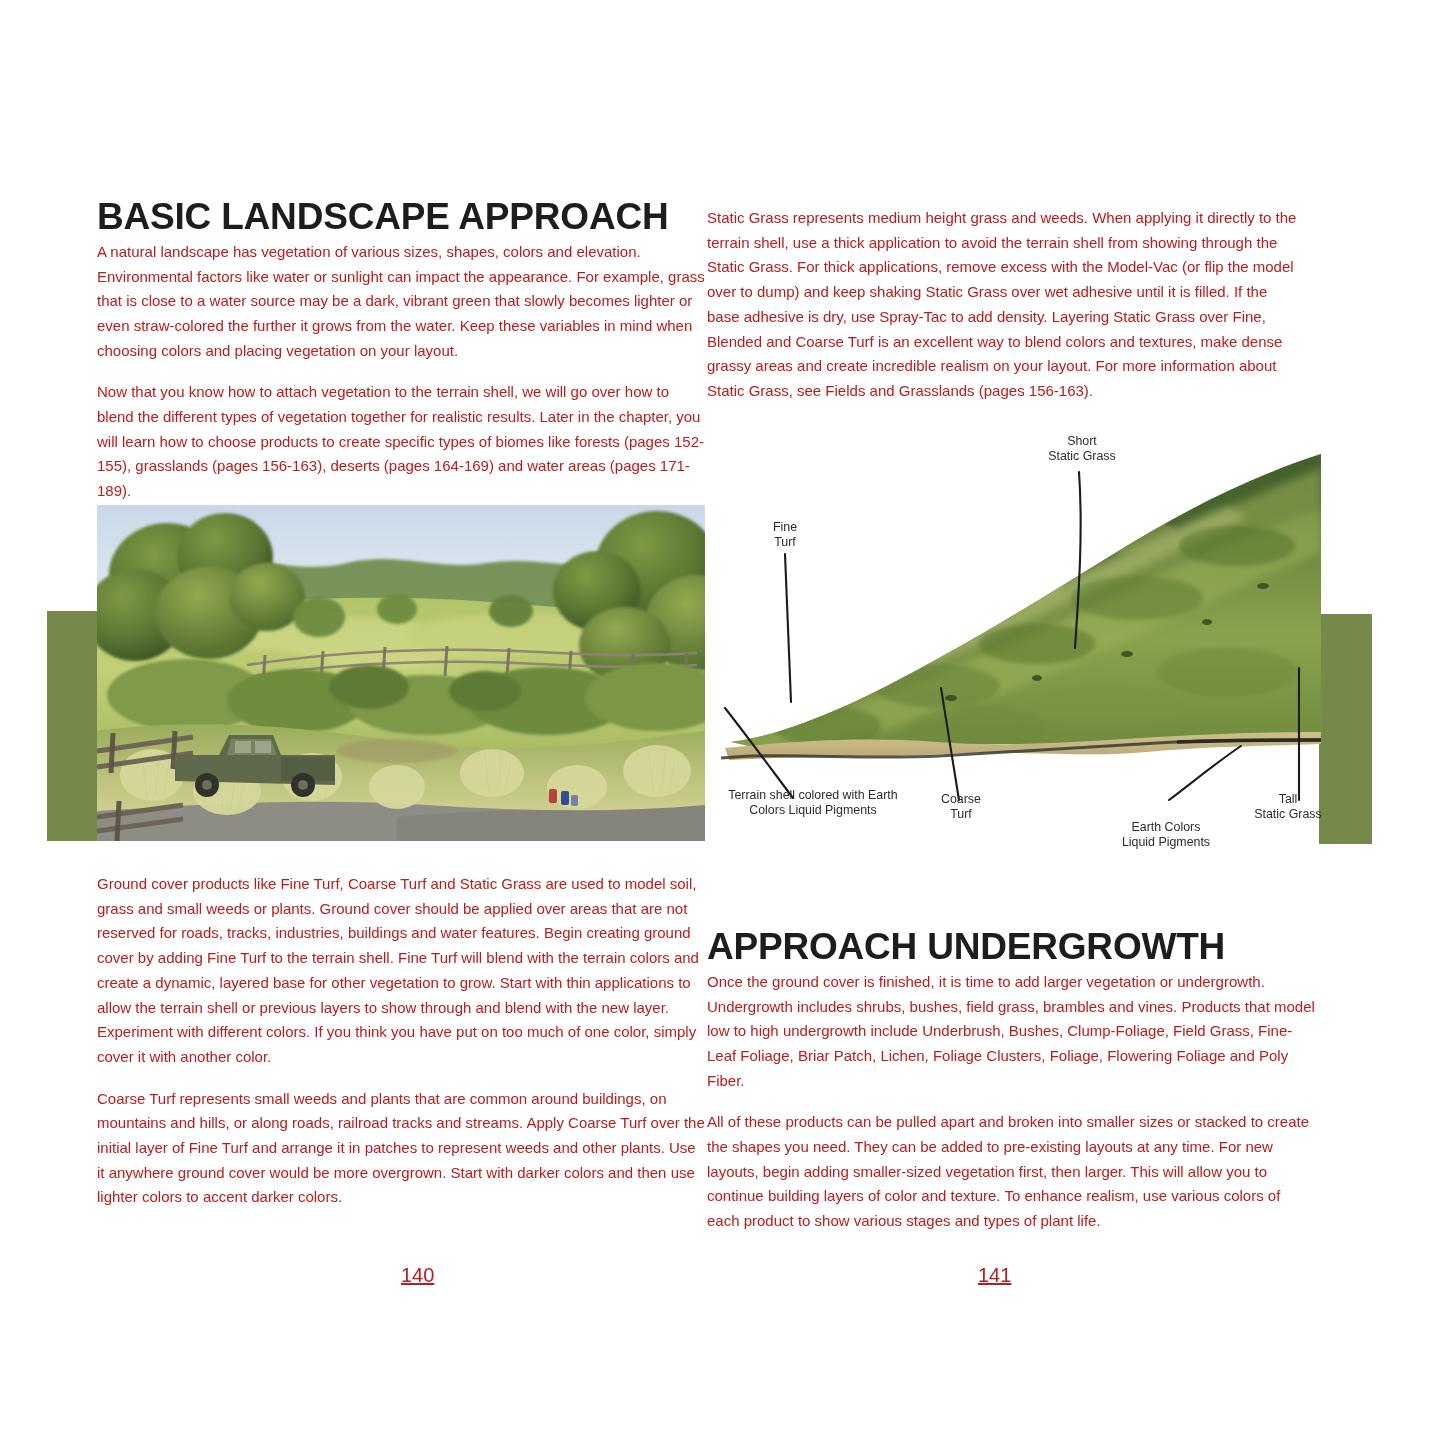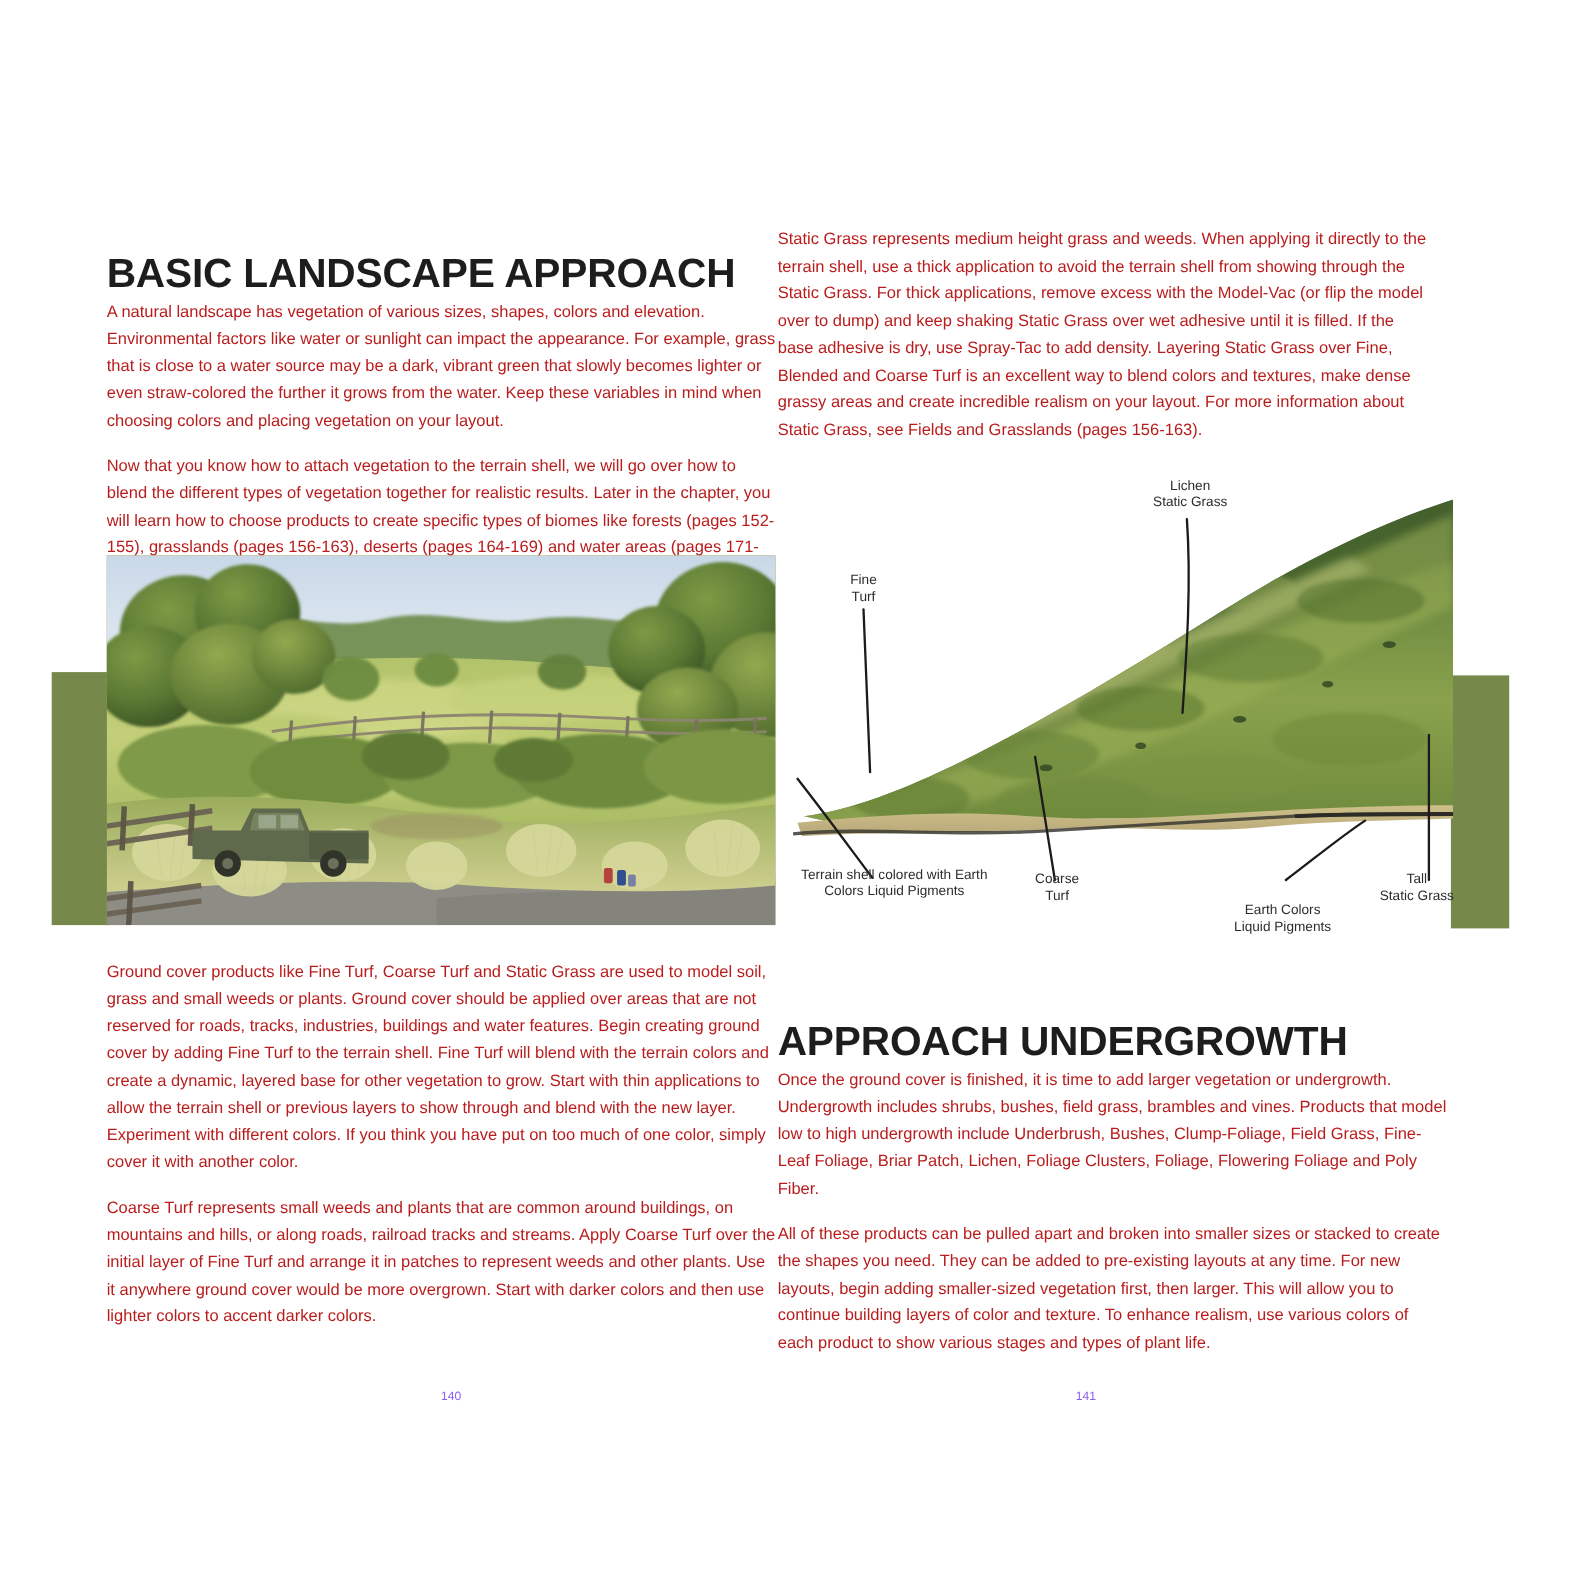--- a/index.html
+++ b/index.html
@@ -37,21 +37,21 @@
     font-size: 15px;
     line-height: 24.7px;
     margin: 0 0 17px 0;
     color: #b91c1c;
     text-align: left;
     font-family: "Liberation Sans", sans-serif;
   }
   p.body-text:last-child { margin-bottom: 0; }
 
   
-  #left-head-block { position: absolute; left: 97px; top: 198px; width: 608px; margin-top: 32px; }
+  #left-head-block { position: absolute; left: 97px; top: 198px; width: 608px; }
   #left-photo      { position: absolute; left: 97px; top: 505px; width: 608px; height: 336px; }
   #left-lower-block{ position: absolute; left: 97px; top: 872px; width: 608px; }
 
   
   #right-head-block { position: absolute; left: 707px; top: 206px; width: 608px; }
   #right-figure     { position: absolute; left: 707px; top: 440px; width: 614px; height: 385px; }
   #right-lower-block{ position: absolute; left: 707px; top: 928px; width: 608px; }
 
   
   .edge-tab {
@@ -82,23 +82,24 @@
     line-height: 14.6px;
     color: #2d2d2d;
     text-align: center;
     white-space: pre-line;
     font-family: "Liberation Sans", sans-serif;
   }
 
   
   .folio {
     position: absolute;
-    font-size: 11px;
-    color: #8b5cf6;
+    font-size: 20px;
+    color: #b91c1c;
     font-family: "Liberation Sans", sans-serif;
+    text-decoration: underline;
   }
   #folio-left  { left: 401px;  top: 1264px; }
   #folio-right { left: 978px;  top: 1264px; }
 </style>
 </head>
 <body>
 
 <div class="page">
 
   <div class="edge-tab" id="tab-left"></div>
@@ -367,21 +368,21 @@
         <path d="M18,268 C40,296 62,326 86,358"></path>
 
         <path d="M234,248 C240,286 246,324 252,360"></path>
 
         <path d="M534,306 C510,322 486,342 462,360"></path>
 
         <path d="M592,228 C592,272 592,316 592,360"></path>
       </g>
     </svg>
 
-    <div class="callout-label" style="left:300px; top:-6px; width:150px;">Lichen
+    <div class="callout-label" style="left:300px; top:-6px; width:150px;">Short
 Static Grass</div>
 
     <div class="callout-label" style="left:38px; top:80px; width:80px;">Fine
 Turf</div>
 
     <div class="callout-label" style="left:-3px; top:348px; width:218px;">Terrain shell colored with Earth
 Colors Liquid Pigments</div>
 
     <div class="callout-label" style="left:212px; top:352px; width:84px;">Coarse
 Turf</div>

